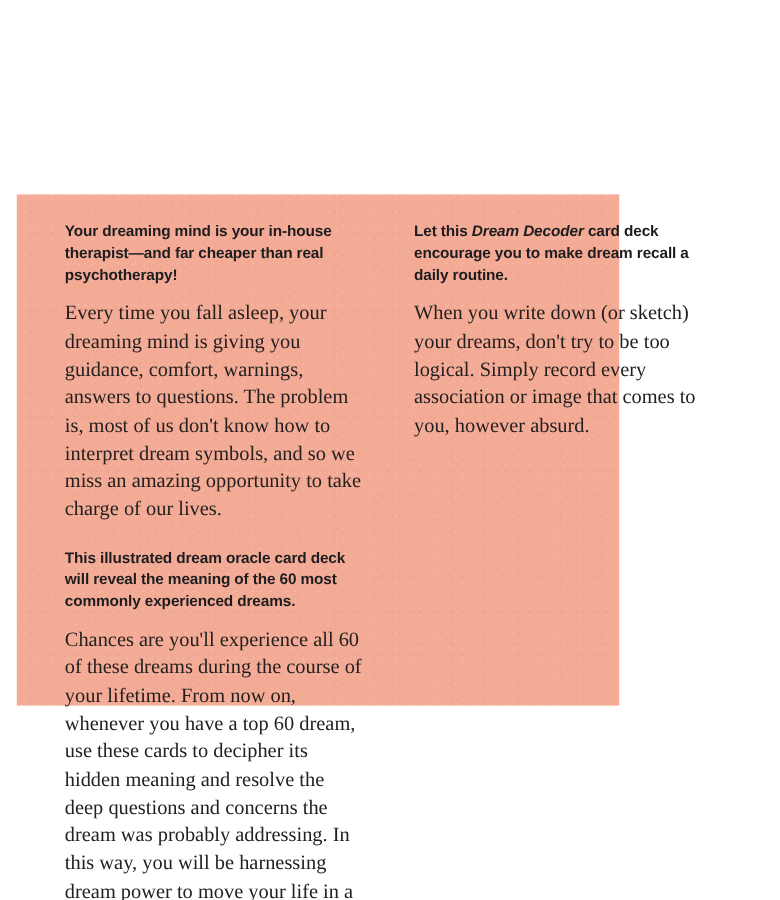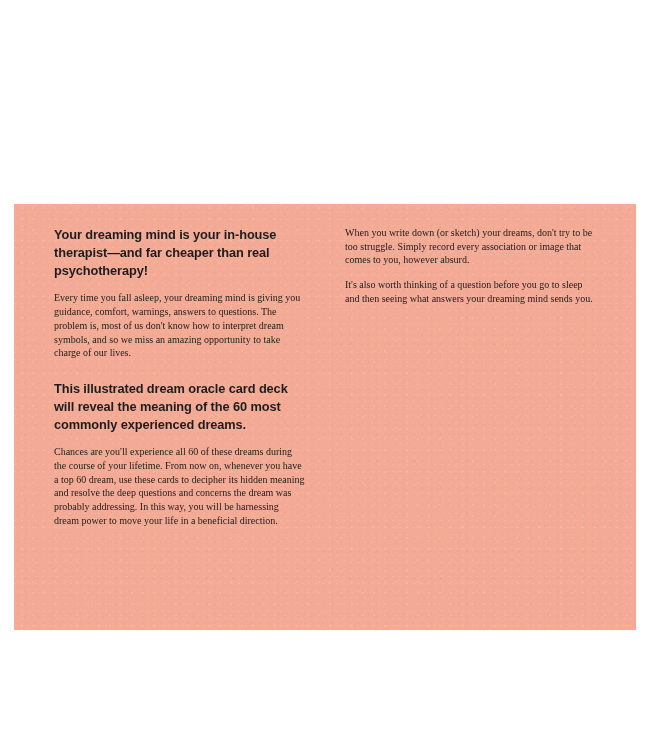--- a/index.html
+++ b/index.html
@@ -14,30 +14,29 @@
     position: relative;
     width: 650px;
     height: 750px;
     background: #ffffff;
     overflow: hidden;
   }
   .card {
     position: absolute;
     left: 14px;
     top: 162px;
-    width: 622px;
+    width: 502px;
     height: 426px;
     background: #f4ab96;
     background-image:
       radial-gradient(circle at 12% 22%, rgba(255,255,255,0.10) 0 1px, transparent 1px),
       radial-gradient(circle at 38% 61%, rgba(0,0,0,0.025) 0 1px, transparent 1px),
       radial-gradient(circle at 72% 34%, rgba(255,255,255,0.08) 0 1px, transparent 1px),
       radial-gradient(circle at 86% 78%, rgba(0,0,0,0.02) 0 1px, transparent 1px);
     background-size: 7px 7px, 9px 9px, 11px 11px, 13px 13px;
-    margin-top: 42px;
   }
   .columns {
     position: absolute;
     left: 40px;
     top: 22px;
     width: 542px;
     display: flex;
     gap: 40px;
   }
   .col {
@@ -51,21 +50,21 @@
     color: #1d1d1f;
     margin: 0 0 11px 0;
     letter-spacing: -0.1px;
   }
   .heading .em {
     font-style: italic;
     font-weight: bold;
   }
   .body-para {
     font-family: "Liberation Serif", serif;
-    font-size: 10px;
+    font-size: 17px;
     line-height: 1.37;
     color: #23201f;
     margin: 0 0 11px 0;
   }
   .body-para:last-child {
     margin-bottom: 0;
   }
   .gap-before {
     margin-top: 20px;
   }
@@ -78,19 +77,19 @@
     <div class="columns">
 
       <div class="col">
         <p class="heading">Your dreaming mind is your in-house therapist—and far cheaper than real psychotherapy!</p>
         <p class="body-para">Every time you fall asleep, your dreaming mind is giving you guidance, comfort, warnings, answers to questions. The problem is, most of us don't know how to interpret dream symbols, and so we miss an amazing opportunity to take charge of our lives.</p>
         <p class="heading gap-before">This illustrated dream oracle card deck will reveal the meaning of the 60 most commonly experienced dreams.</p>
         <p class="body-para">Chances are you'll experience all 60 of these dreams during the course of your lifetime. From now on, whenever you have a top 60 dream, use these cards to decipher its hidden meaning and resolve the deep questions and concerns the dream was probably addressing. In this way, you will be harnessing dream power to move your life in a beneficial direction.</p>
       </div>
 
       <div class="col">
-        <p class="body-para">When you write down (or sketch) your dreams, don't try to be too struggle. Simply record every association or image that comes to you, however absurd.</p>
-        <p class="body-para">It's also worth thinking of a question before you go to sleep and then seeing what answers your dreaming mind sends you.</p>
+        <p class="heading"><span>Let this </span><span class="em">Dream Decoder</span><span> card deck encourage you to make dream recall a daily routine.</span></p>
+        <p class="body-para">When you write down (or sketch) your dreams, don't try to be too logical. Simply record every association or image that comes to you, however absurd.</p>
       </div>
 
     </div>
   </div>
 </div>
 
 </body></html>

